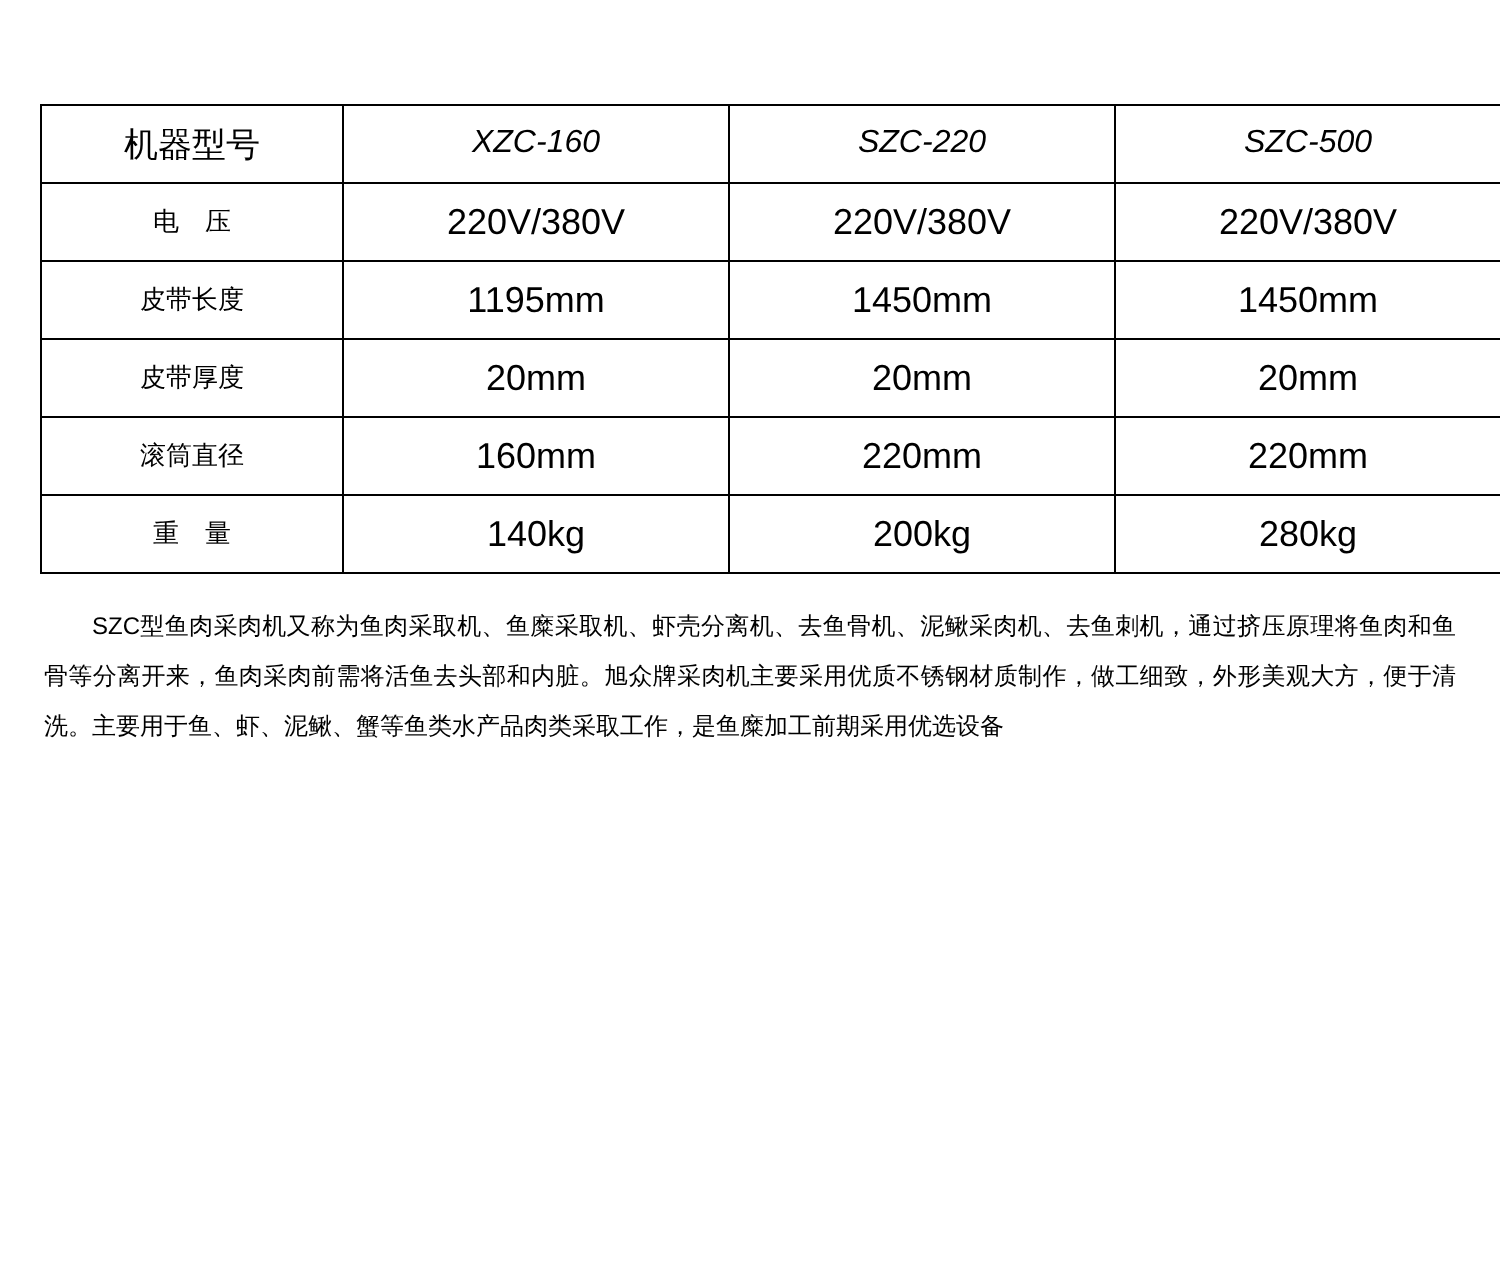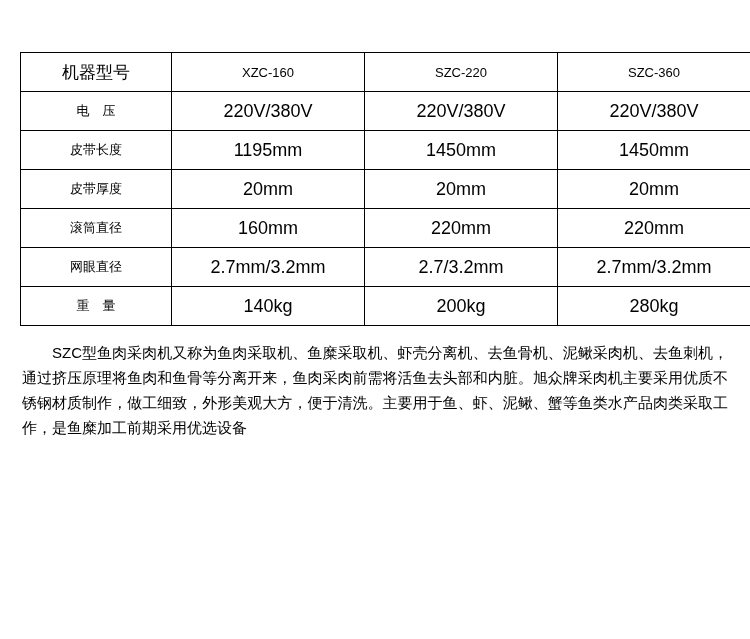--- a/index.html
+++ b/index.html
@@ -43,42 +43,43 @@
   }
   table.spec-table td.val {
     width: 188px;
     font-size: 18px;
   }
   table.spec-table tr.head td.label,
   table.spec-table tr.head td.val {
     font-size: 17px;
   }
   table.spec-table tr.head td.val {
-    font-size: 13px;
+    font-size: 16px;
+    font-style: italic;
   }
   .desc {
     margin: 14px 2px 0 2px;
-    font-size: 15px;
+    font-size: 12px;
     line-height: 25px;
     text-align: justify;
     text-indent: 2em;
   }
 </style>
 </head>
 <body>
 
 <div class="page">
 
   <table class="spec-table">
     <tbody>
       <tr class="head">
         <td class="label">机器型号</td>
         <td class="val">XZC-160</td>
         <td class="val">SZC-220</td>
-        <td class="val">SZC-360</td>
+        <td class="val">SZC-500</td>
       </tr>
       <tr>
         <td class="label">电　压</td>
         <td class="val">220V/380V</td>
         <td class="val">220V/380V</td>
         <td class="val">220V/380V</td>
       </tr>
       <tr>
         <td class="label">皮带长度</td>
         <td class="val">1195mm</td>
@@ -91,26 +92,20 @@
         <td class="val">20mm</td>
         <td class="val">20mm</td>
       </tr>
       <tr>
         <td class="label">滚筒直径</td>
         <td class="val">160mm</td>
         <td class="val">220mm</td>
         <td class="val">220mm</td>
       </tr>
       <tr>
-        <td class="label">网眼直径</td>
-        <td class="val">2.7mm/3.2mm</td>
-        <td class="val">2.7/3.2mm</td>
-        <td class="val">2.7mm/3.2mm</td>
-      </tr>
-      <tr>
         <td class="label">重　量</td>
         <td class="val">140kg</td>
         <td class="val">200kg</td>
         <td class="val">280kg</td>
       </tr>
     </tbody>
   </table>
 
   <p class="desc">SZC型鱼肉采肉机又称为鱼肉采取机、鱼糜采取机、虾壳分离机、去鱼骨机、泥鳅采肉机、去鱼刺机，通过挤压原理将鱼肉和鱼骨等分离开来，鱼肉采肉前需将活鱼去头部和内脏。旭众牌采肉机主要采用优质不锈钢材质制作，做工细致，外形美观大方，便于清洗。主要用于鱼、虾、泥鳅、蟹等鱼类水产品肉类采取工作，是鱼糜加工前期采用优选设备</p>
 

